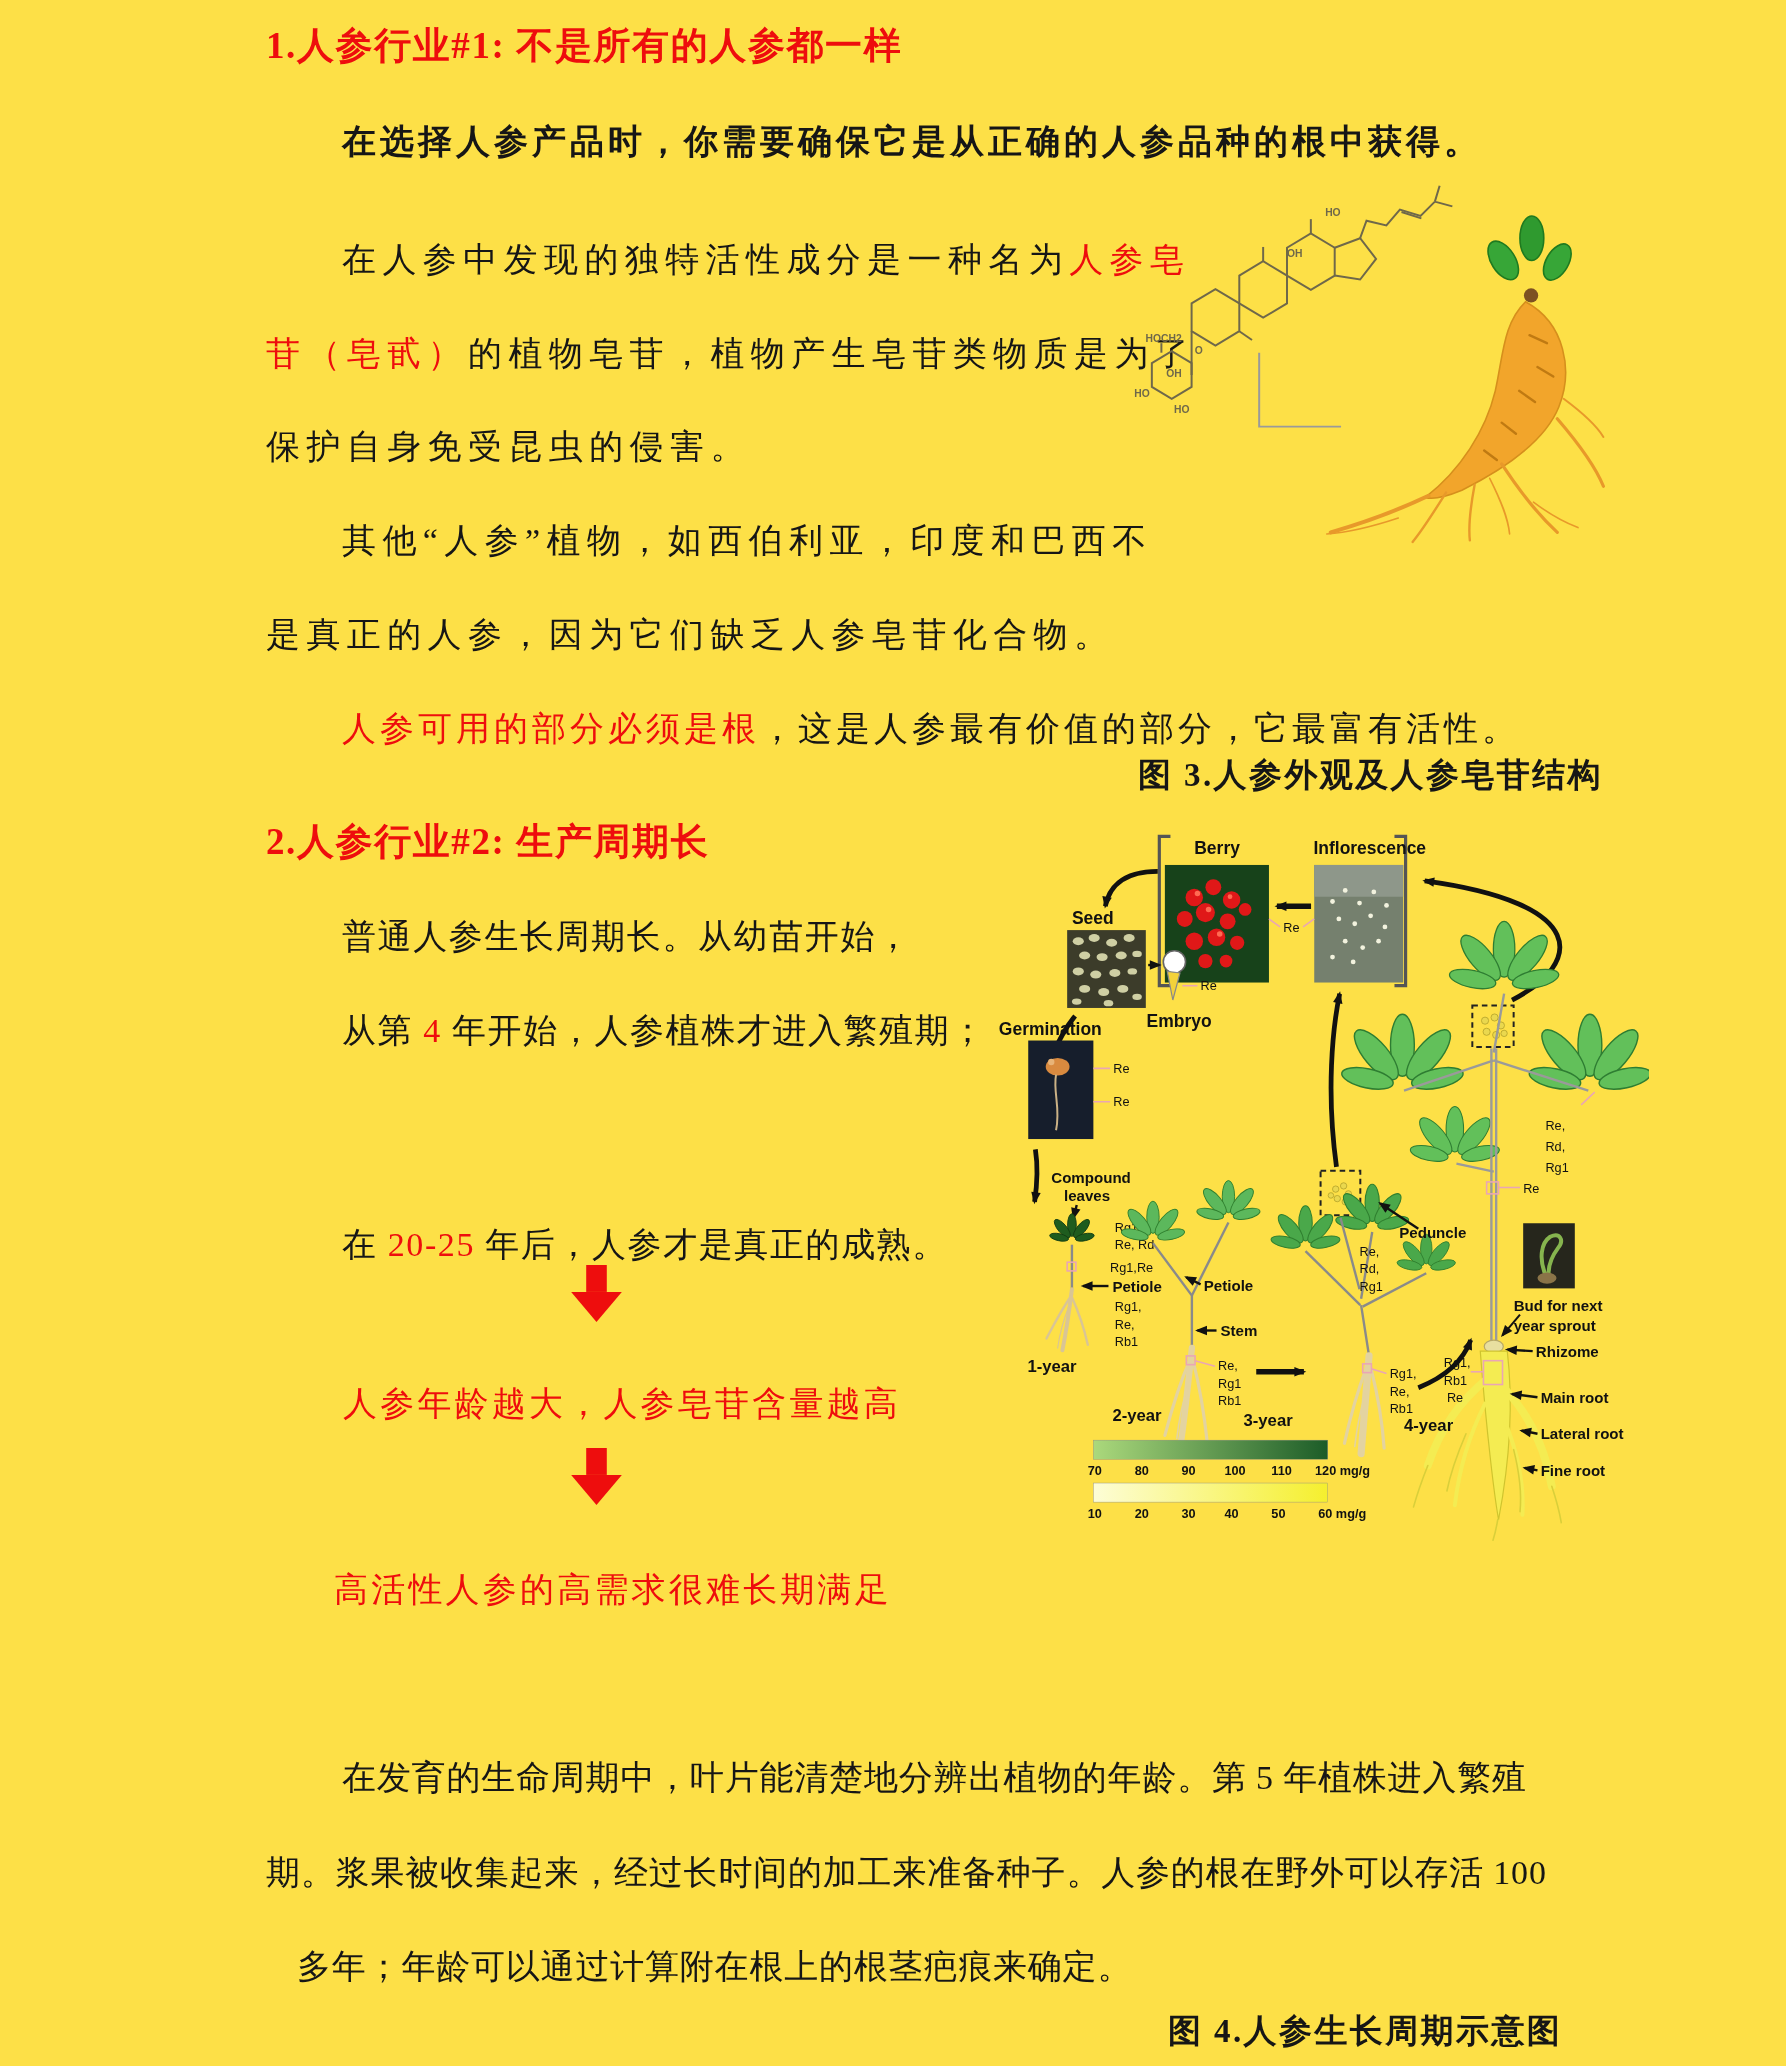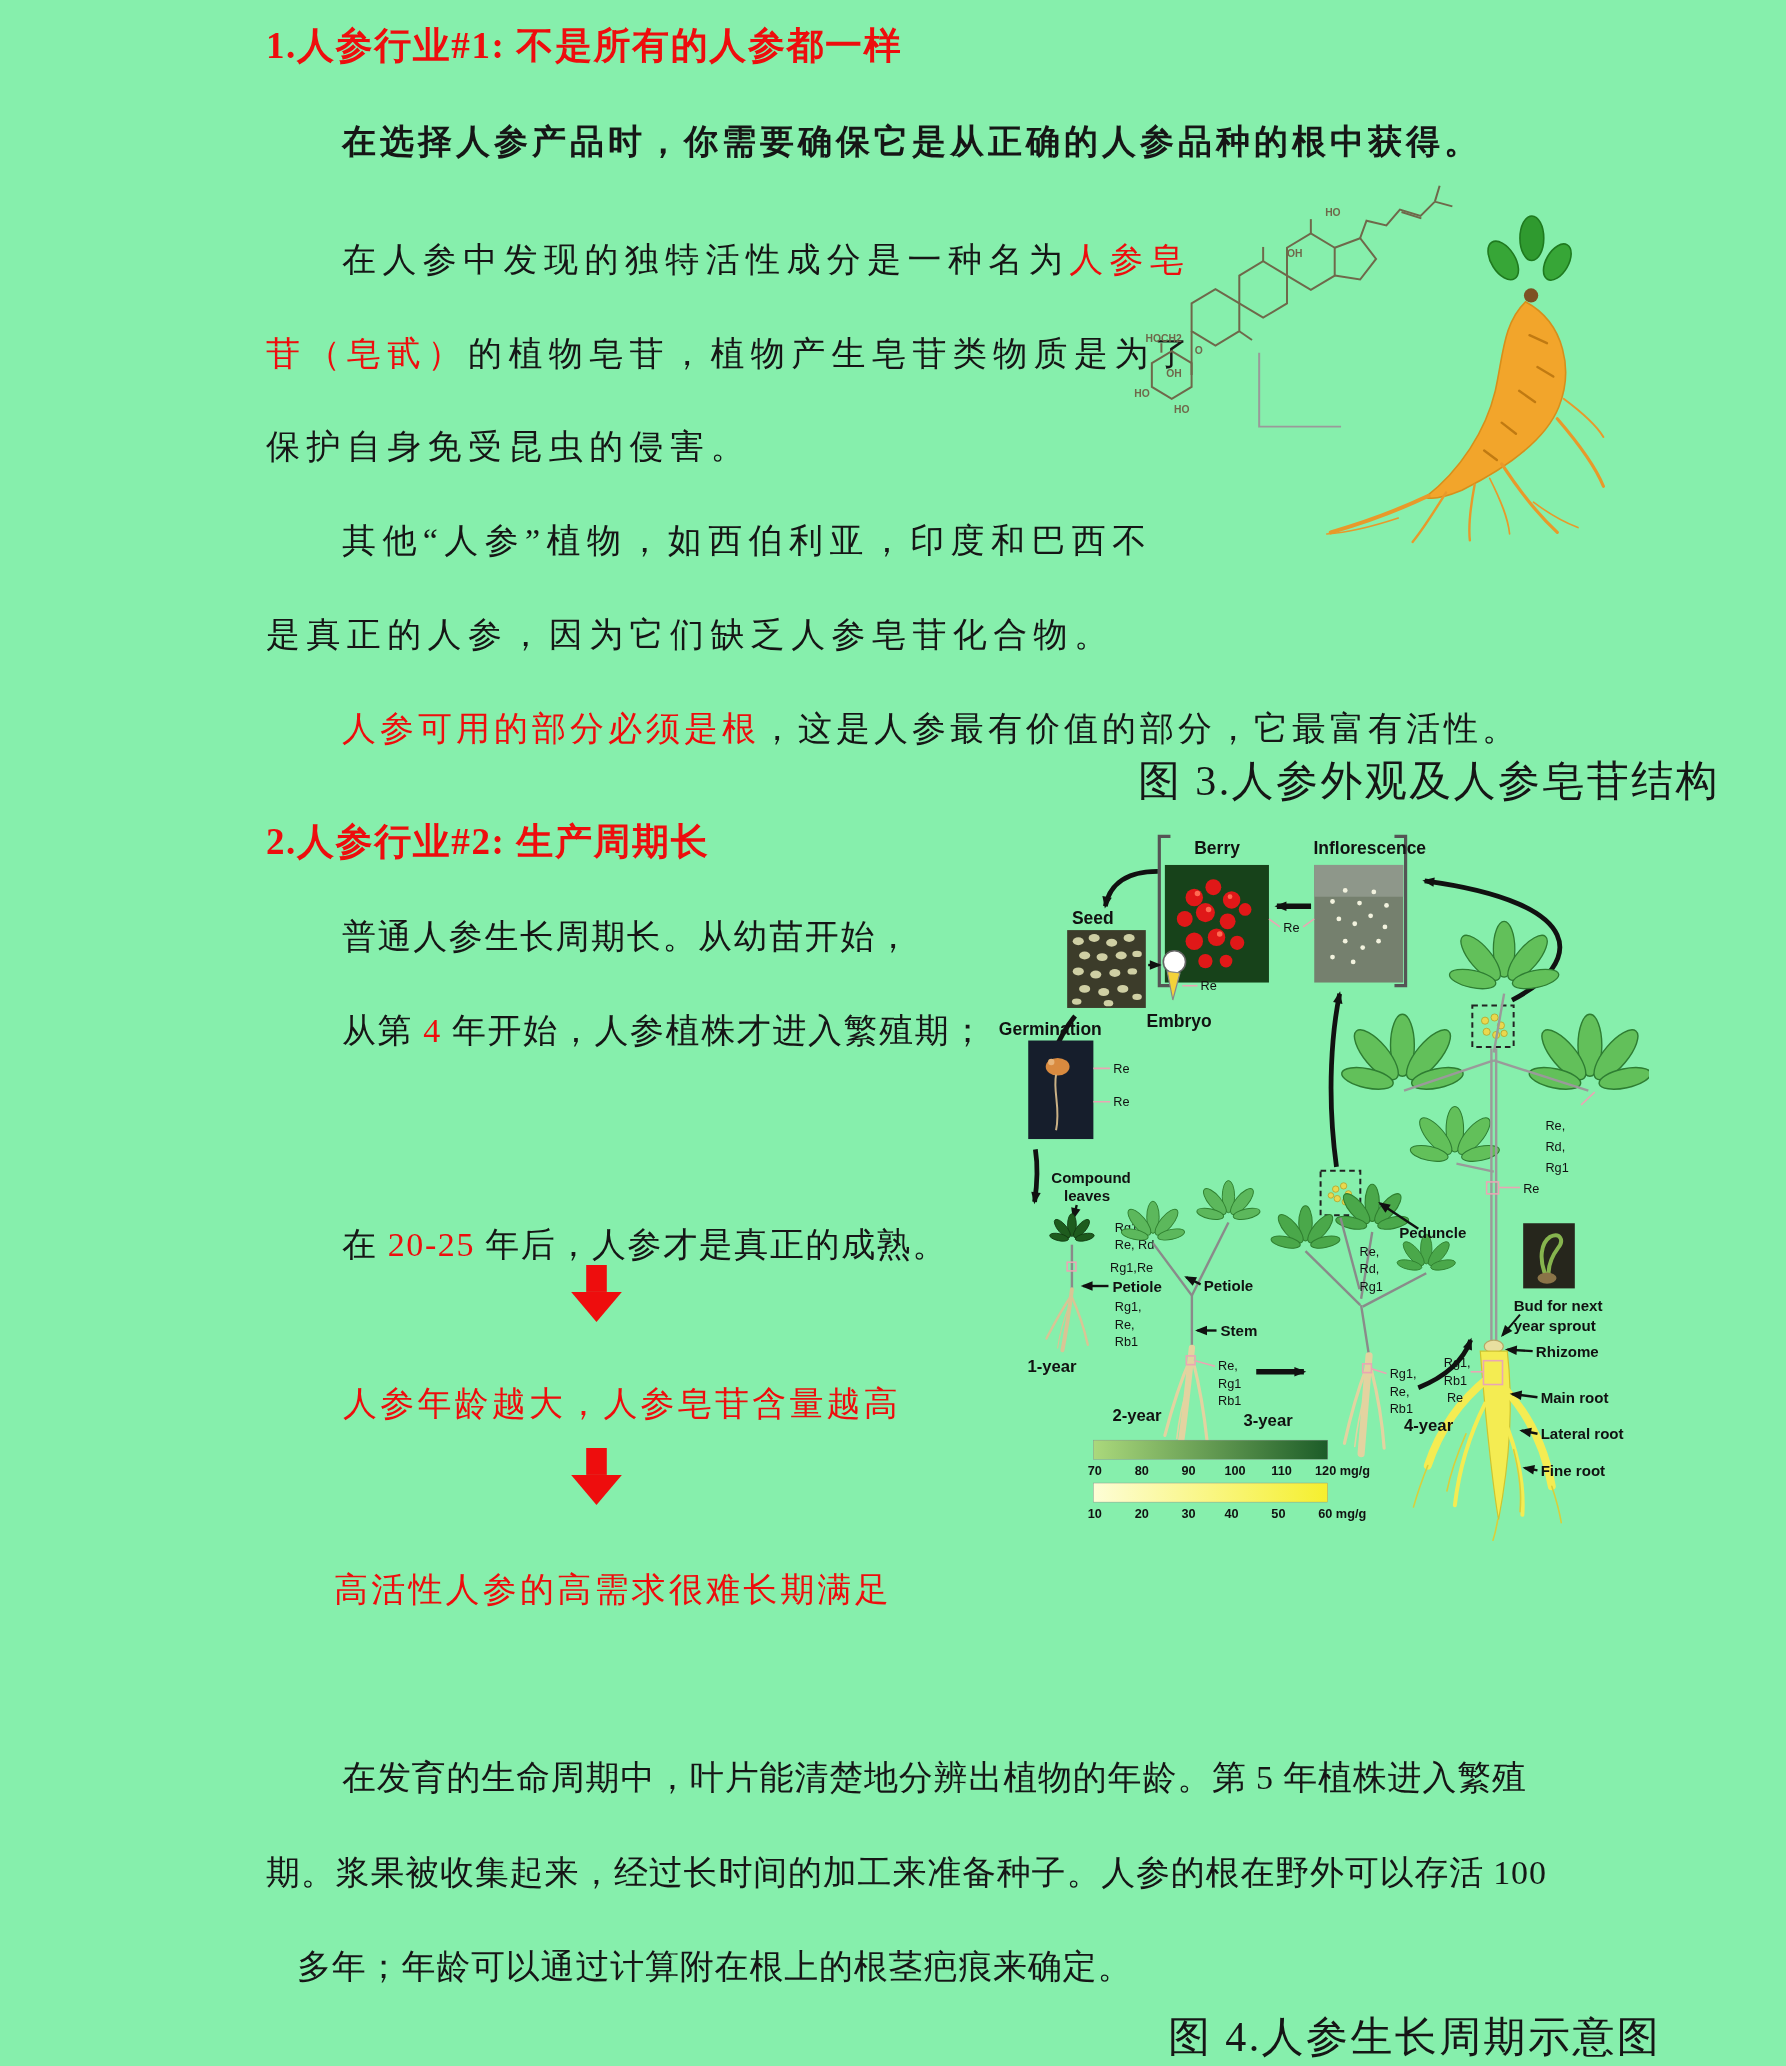--- a/index.html
+++ b/index.html
@@ -1,25 +1,25 @@
 <!DOCTYPE html>
 <html style="font-size:12.7px"><head>
 <meta charset="utf-8">
 <style>
   :root{ --red:#ee0d0d; --ink:#161616; }
   html,body{margin:0;padding:0;background:#fff;}
-  .page{position:relative;width:1786px;height:2066px;background:#86efac;overflow:hidden;
+  .page{position:relative;width:1786px;height:2066px;background:#fde047;overflow:hidden;
         font-family:"Liberation Serif","DejaVu Serif",serif;color:var(--ink);}
   .t{position:absolute;white-space:nowrap;font-size:34px;letter-spacing:1.6px;}
   .h{font-size:37px;font-weight:bold;color:var(--red);letter-spacing:1.6px;}
   .wide{letter-spacing:6.4px;text-align:right;}
   .mid{letter-spacing:4px;}
   .tight{letter-spacing:0.8px;}
   .red{color:var(--red);}
-  .cap{font-weight:normal;font-size:42px;letter-spacing:2.4px;}
+  .cap{font-weight:bold;font-size:33px;letter-spacing:2.4px;}
   .redline{color:var(--red);letter-spacing:3.2px;}
   .fig{position:absolute;}
   svg text{font-family:"Liberation Sans","DejaVu Sans",sans-serif;}
   .ph-title{font-weight:bold;font-size:22px;fill:#111;}
   .anat{font-weight:bold;font-size:19px;fill:#111;}
   .gin{font-size:16px;fill:#111;}
   .yr{font-weight:bold;font-size:21px;fill:#111;}
   .tick{font-weight:bold;font-size:16px;fill:#111;}
   .mol{font-size:13px;font-weight:bold;fill:#6f684a;}
 </style>

